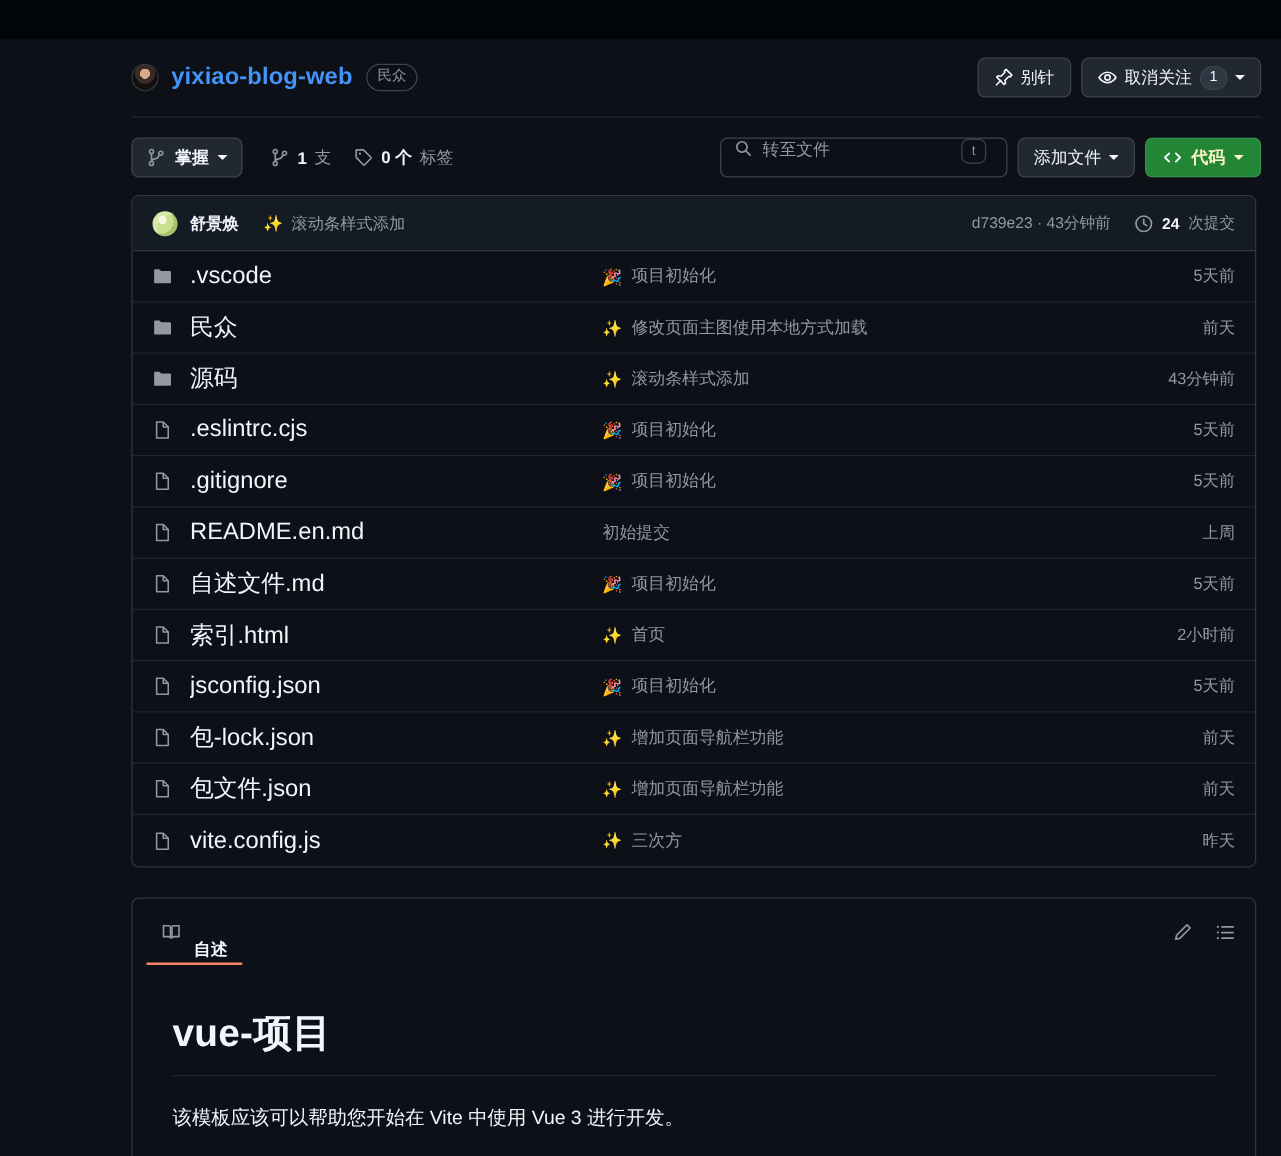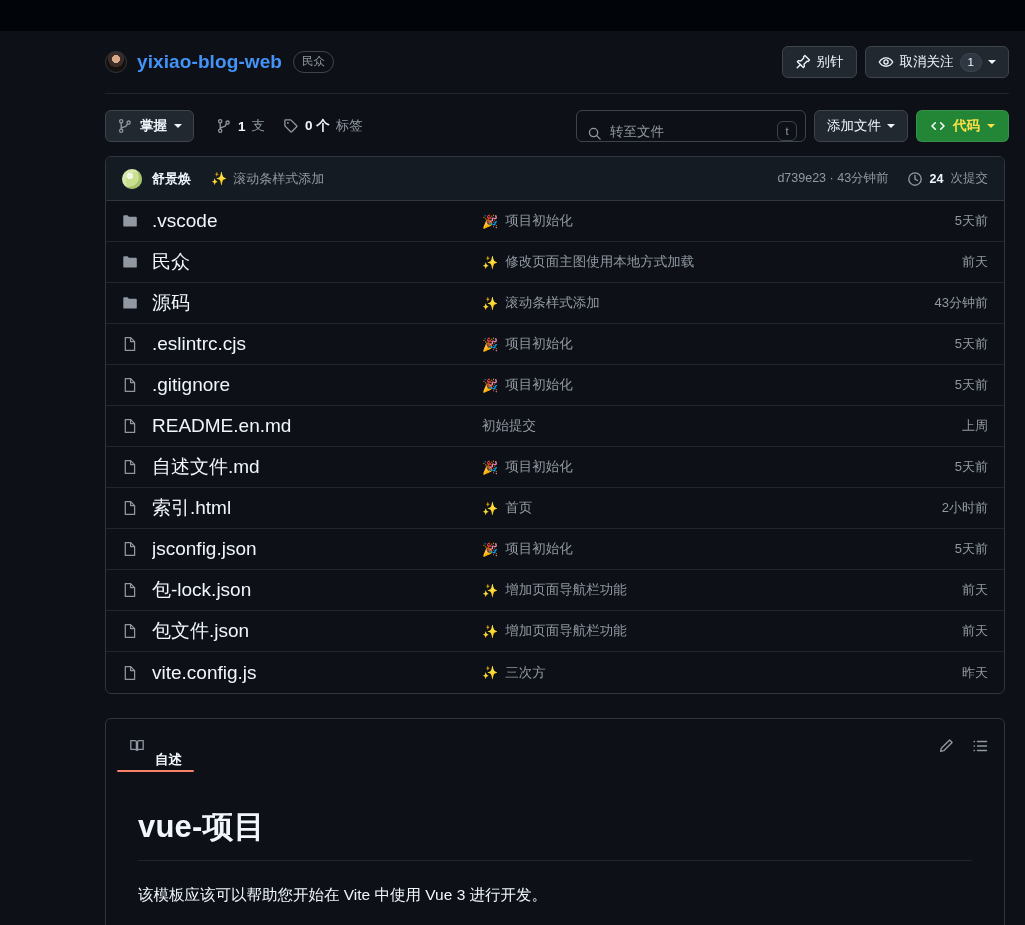--- a/index.html
+++ b/index.html
@@ -122,47 +122,47 @@
     color: #9198a1;
     font-size: 13.5px;
   }
   .ref-item { display: inline-flex; align-items: center; gap: 6px; cursor: pointer; }
   .ref-item b { color: #f0f6fc; font-weight: bold; }
   .toolbar-right {
     margin-left: auto;
     display: flex; align-items: center; gap: 8px;
   }
   .searchbox {
-    display: flex; align-items: flex-end; gap: 8px;
+    display: flex; align-items: flex-start; gap: 8px;
     width: 230px; height: 32px;
     background: #0d1117;
     border: 1px solid #3d444d;
     border-radius: 6px;
-    padding: 0 8px 0 10px;
+    padding: 0 16px 0 10px;
     color: #9198a1;
     font-size: 13.5px;
     cursor: text;
   }
   .searchbox .ph { flex: 1; }
   .kbd {
     border: 1px solid #3d444d;
     border-radius: 6px;
     color: #9198a1;
     font-size: 11px;
     line-height: 18px;
     min-width: 20px;
     text-align: center;
     padding: 0 4px;
   }
   .btn-code {
     display: inline-flex; align-items: center; gap: 7px;
     background: #238636;
     border: 1px solid rgba(240,246,252,.1);
     border-radius: 6px;
-    color: #fde047;
+    color: #fef9c3;
     font-size: 13.5px; font-weight: bold;
     padding: 6px 13px;
     height: 32px;
     cursor: pointer;
   }
 
   
   .panel {
     margin: 0 20px 0 105px;
     border: 1px solid #30363d;

